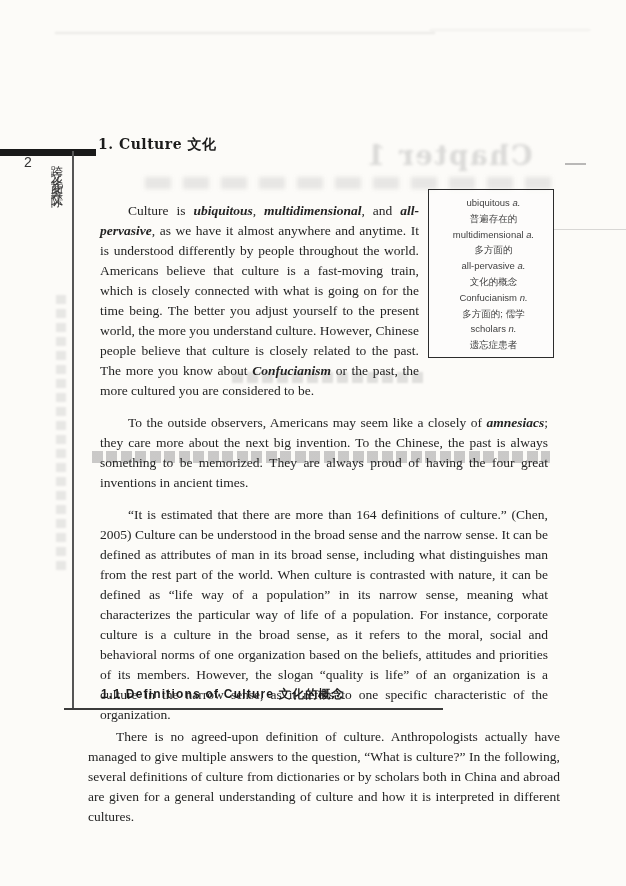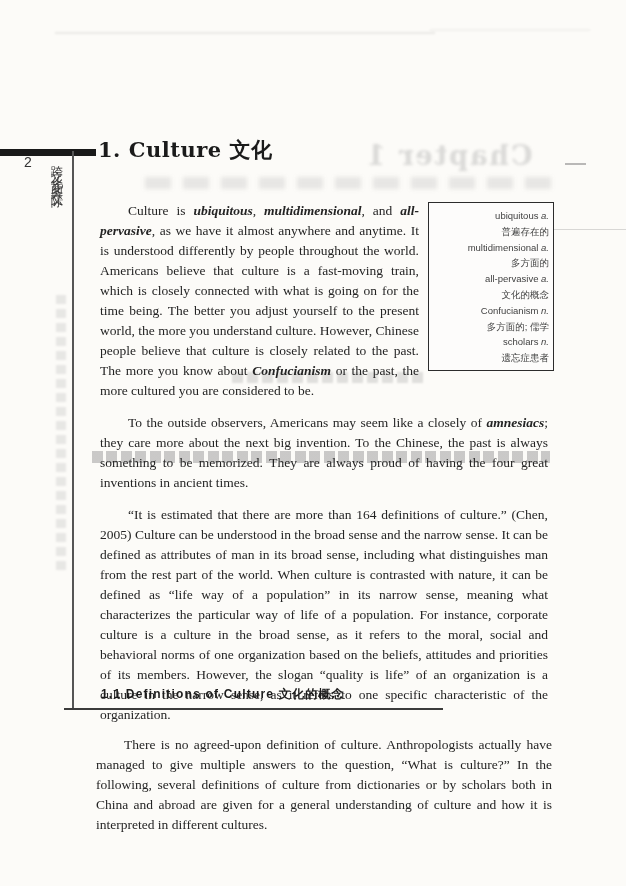--- a/index.html
+++ b/index.html
@@ -37,21 +37,21 @@
   .ghost-vert{
     background:repeating-linear-gradient(0deg,rgba(160,160,160,.22) 0 9px,transparent 9px 14px);
     filter:blur(1px);
   }
 
   
   .chapter-bar{left:0;top:149px;width:96px;height:7px;background:var(--bar,#191919);}
   .chapter-heading{
     left:98px;top:136px;
     font-family:"DejaVu Serif",serif;font-weight:bold;
-    font-size:21px;color:var(--heading-ink,#1b1b1b);letter-spacing:.5px;
+    font-size:14px;color:var(--heading-ink,#1b1b1b);letter-spacing:.5px;
     white-space:nowrap;
   }
 
   
   .page-number{
     left:16px;top:154px;width:24px;text-align:center;
     font-family:"Liberation Sans",sans-serif;font-size:14px;color:#333;
   }
   .spine-label{
     left:48px;top:156px;
@@ -66,46 +66,46 @@
     left:88px;top:189px;width:472px;
     font-size:13.5px;line-height:20px;color:var(--ink,#242424);
     text-align:justify;
   }
   .content p{margin:12px;text-indent:28px;}
   .bi{font-weight:bold;font-style:italic;}
 
   
   .vocab-box{
     float:right;width:111px;
-    margin:13px 6px 20px 9px;
+    margin:0 6px 20px 9px;
     padding:5px 4px 4px 9px;
     border:1.5px solid var(--box-border,#2c2c2c);
     background:rgba(255,255,255,.4);
     font-family:"Liberation Sans",sans-serif;
     font-size:9.5px;line-height:15.8px;color:var(--vocab-ink,#414141);
-    text-align:right;text-indent:0;
+    text-align:center;text-indent:0;
   }
   .vocab-box div{text-indent:0;}
   .vb-pos{font-style:italic;}
 
   
   .section-heading{
     left:101px;top:686px;
     font-family:Liberation Sans, sans-serif;font-weight:bold;
     font-size:12px;color:var(--heading-ink,#1b1b1b);letter-spacing:1.2px;
     white-space:nowrap;
   }
   .section-underline{left:64px;top:708px;width:379px;height:2px;background:#3b3b3b;}
 
   .last-paragraph{
     left:88px;top:727px;width:472px;
     font-size:13.5px;line-height:20px;color:var(--ink,#242424);
     text-align:justify;
   }
-  .last-paragraph p{margin:8px;text-indent:28px;}
+  .last-paragraph p{margin:0;text-indent:28px;}
 </style>
 </head>
 <body>
 
 <div class="abs scan-streak" style="left:55px;top:32px;width:380px;"></div>
 <div class="abs scan-streak" style="left:430px;top:29px;width:160px;opacity:.6;"></div>
 <div class="abs scan-line-right" style="left:553px;top:229px;width:73px;"></div>
 <div class="abs ghost-dash" style="left:565px;top:163px;width:21px;"></div>
 <div class="abs ghost-chapter" style="left:365px;top:140px;">Chapter 1</div>
 <div class="abs ghost-band" style="left:145px;top:177px;width:415px;height:12px;"></div>

